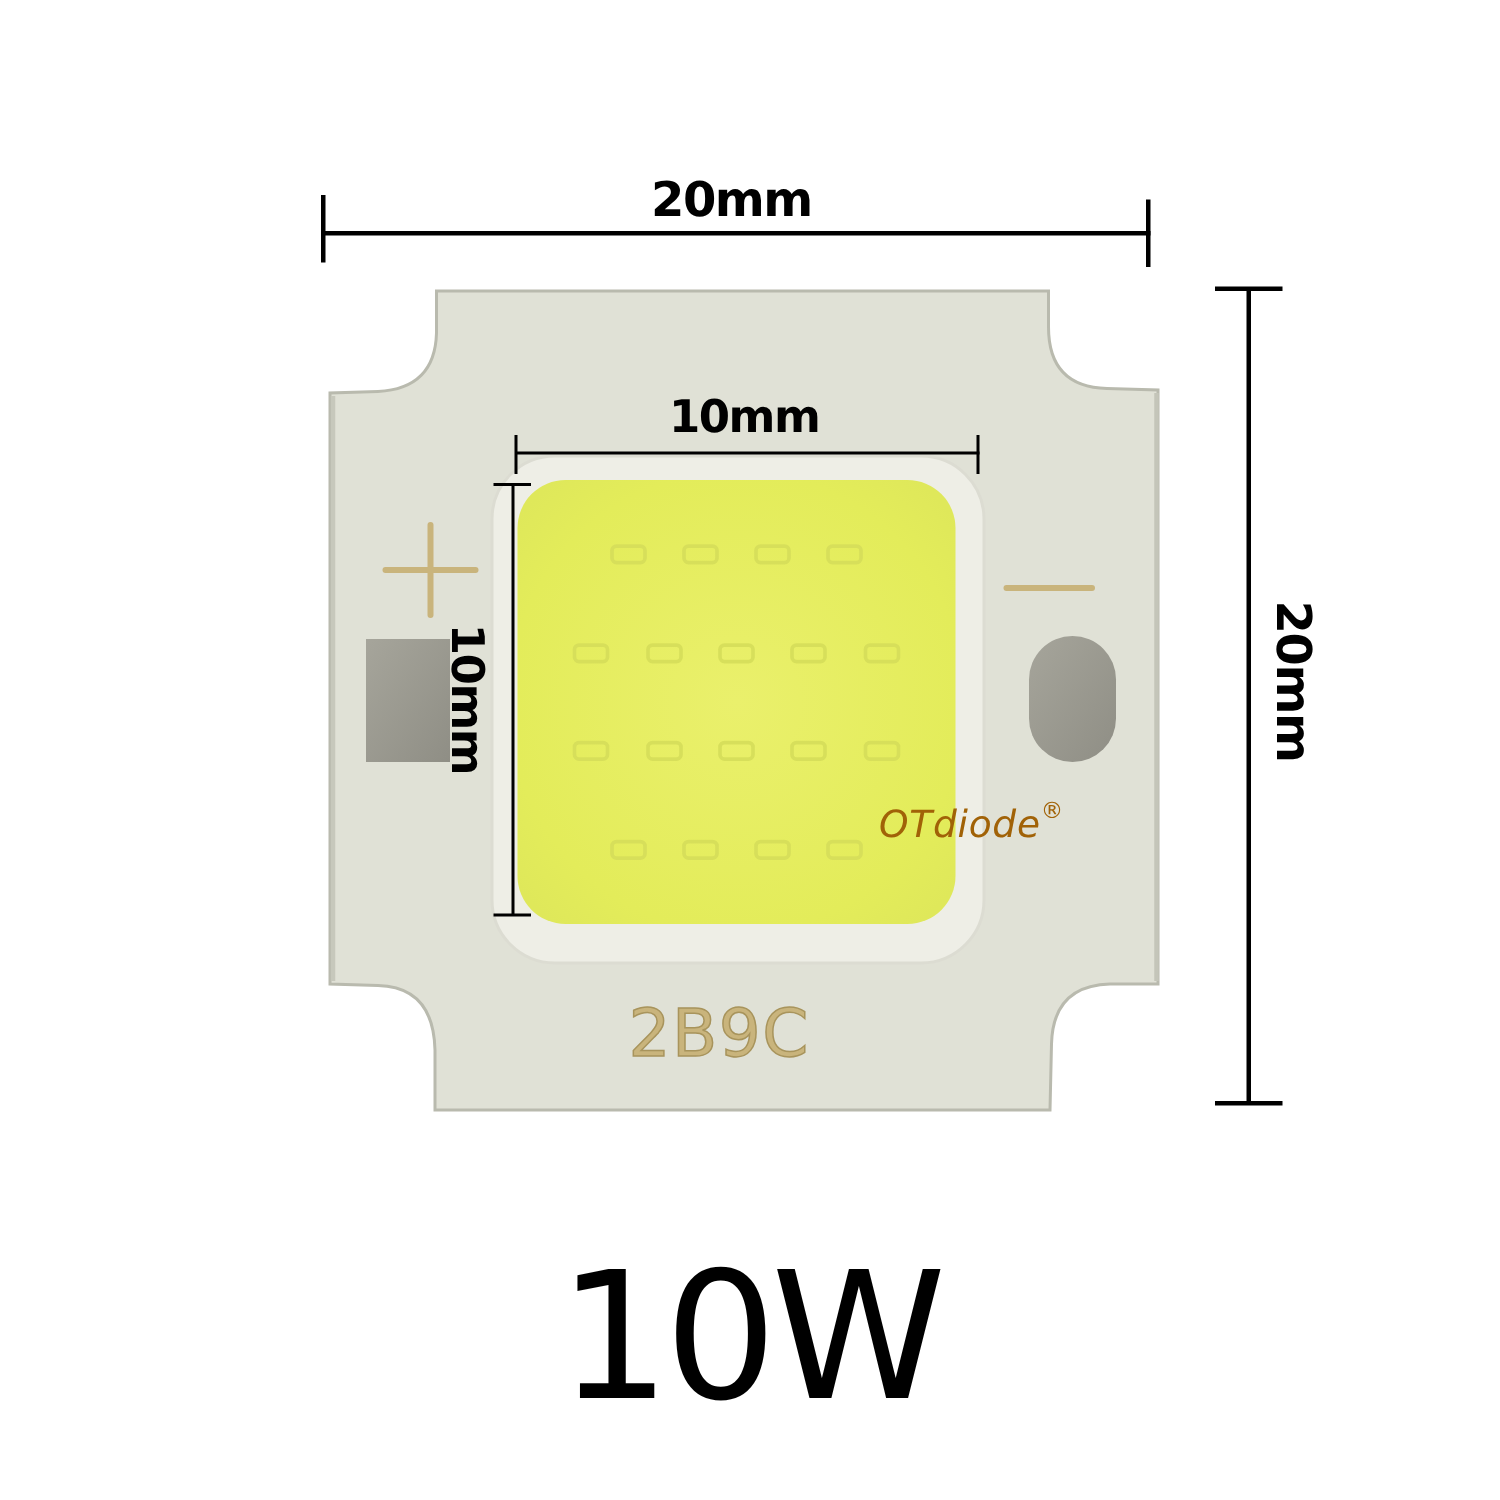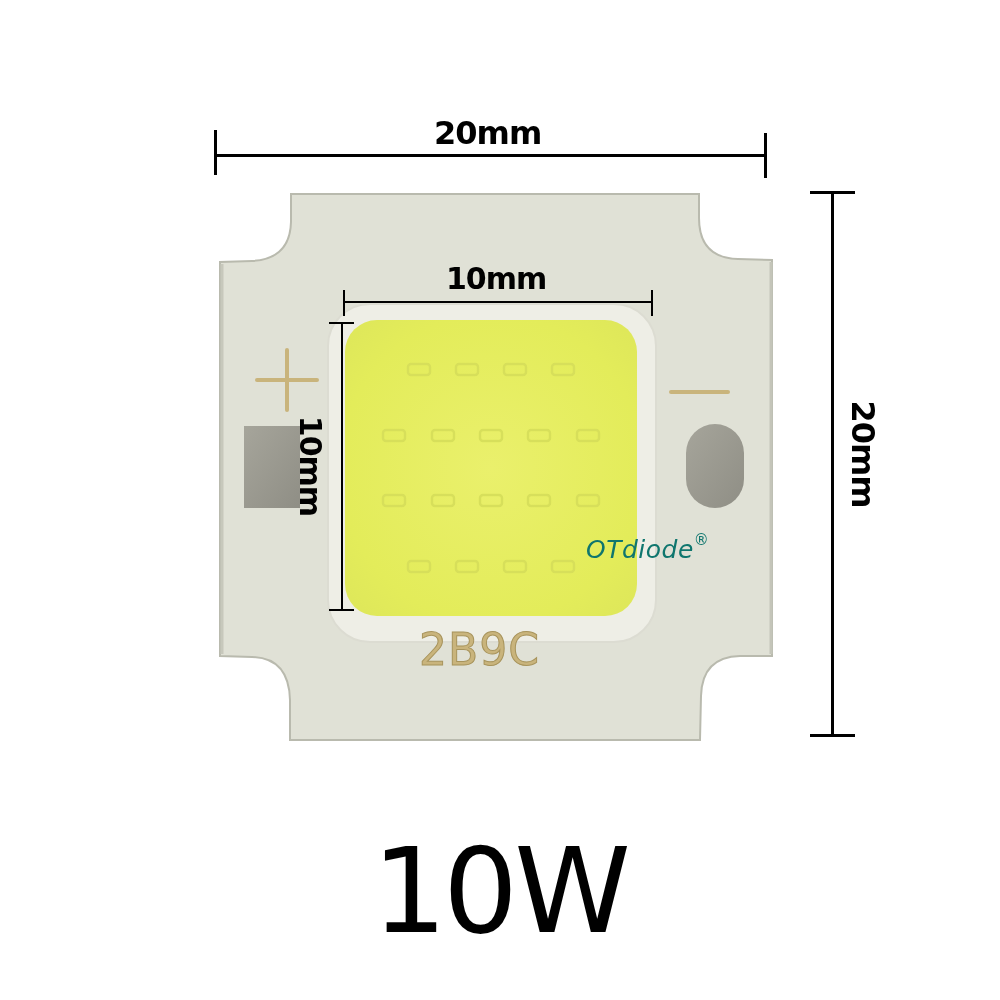--- a/index.html
+++ b/index.html
@@ -2,21 +2,21 @@
 <html><head>
   <meta charset="utf-8">
   <style>
     html, body { margin: 0; padding: 0; background: #ffffff; }
     body { width: 1000px; height: 1000px; position: relative; overflow: hidden; font-family: "Liberation Sans", sans-serif; }
     .abs { position: absolute; }
     .dim-text { font-family: "DejaVu Sans", sans-serif; font-weight: bold; color: #000; font-size: 30px; letter-spacing: -1px; line-height: 1; white-space: nowrap; }
     .line { background: #000; position: absolute; }
     .board-svg { position: absolute; left: 0; top: 0; }
     .model-code { font-family: "DejaVu Sans", sans-serif; font-size: 44px; color: #c9b47c; letter-spacing: 1px; -webkit-text-stroke: 1px #a8945c; line-height: 1; }
-    .brand { font-family: "DejaVu Sans", sans-serif; font-style: italic; font-size: 25px; color: #0f766e; line-height: 1; letter-spacing: 0.5px; }
+    .brand { font-family: "DejaVu Sans", sans-serif; font-style: italic; font-size: 25px; color: #a16207; line-height: 1; letter-spacing: 0.5px; }
     .brand sup { font-size: 15px; font-style: normal; vertical-align: top; position: relative; top: -4px; }
     .wattage { font-family: "DejaVu Sans", sans-serif; font-weight: normal; font-size: 118px; color: #000; letter-spacing: -4px; line-height: 1; }
   </style>
 </head>
 <body>
 
 <svg class="board-svg" width="1000" height="1000" viewBox="0 0 1000 1000" xmlns="http://www.w3.org/2000/svg">
   <defs>
     <radialGradient id="emitGrad" cx="50%" cy="50%" r="65%">
       <stop offset="0%" stop-color="#eaf06c"></stop>
@@ -105,15 +105,15 @@
 
 <div class="line" style="left:341px; top:322px; width:2px; height:288px;"></div>
 <div class="line" style="left:329px; top:322px; width:25px; height:2px;"></div>
 <div class="line" style="left:329px; top:609px; width:25px; height:2px;"></div>
 <div class="abs dim-text" style="left:260px; top:451px; font-size:30px; transform: rotate(90deg); transform-origin: center;">10mm</div>
 
 <div class="abs brand" style="left:586px; top:537px;">
   <span>OTdiode</span><sup>®</sup>
 </div>
 
-<div class="abs model-code" style="left:419px; top:628px;">2B9C</div>
+<div class="abs model-code" style="left:419px; top:668px;">2B9C</div>
 
 <div class="abs wattage" style="left:372px; top:832px;">10W</div>
 
 </body></html>

